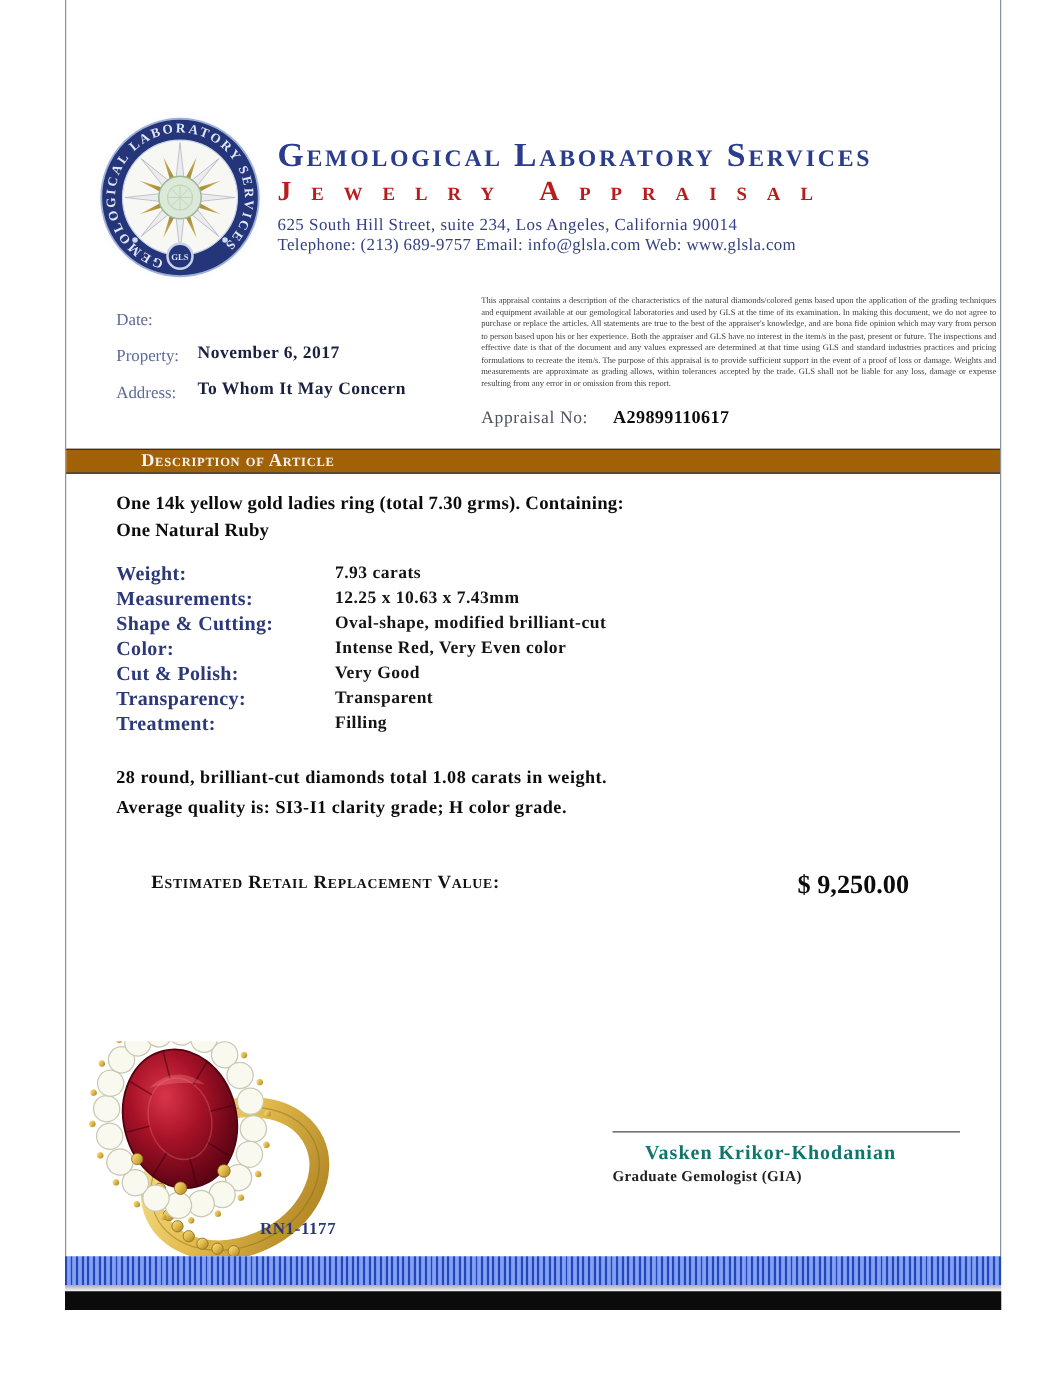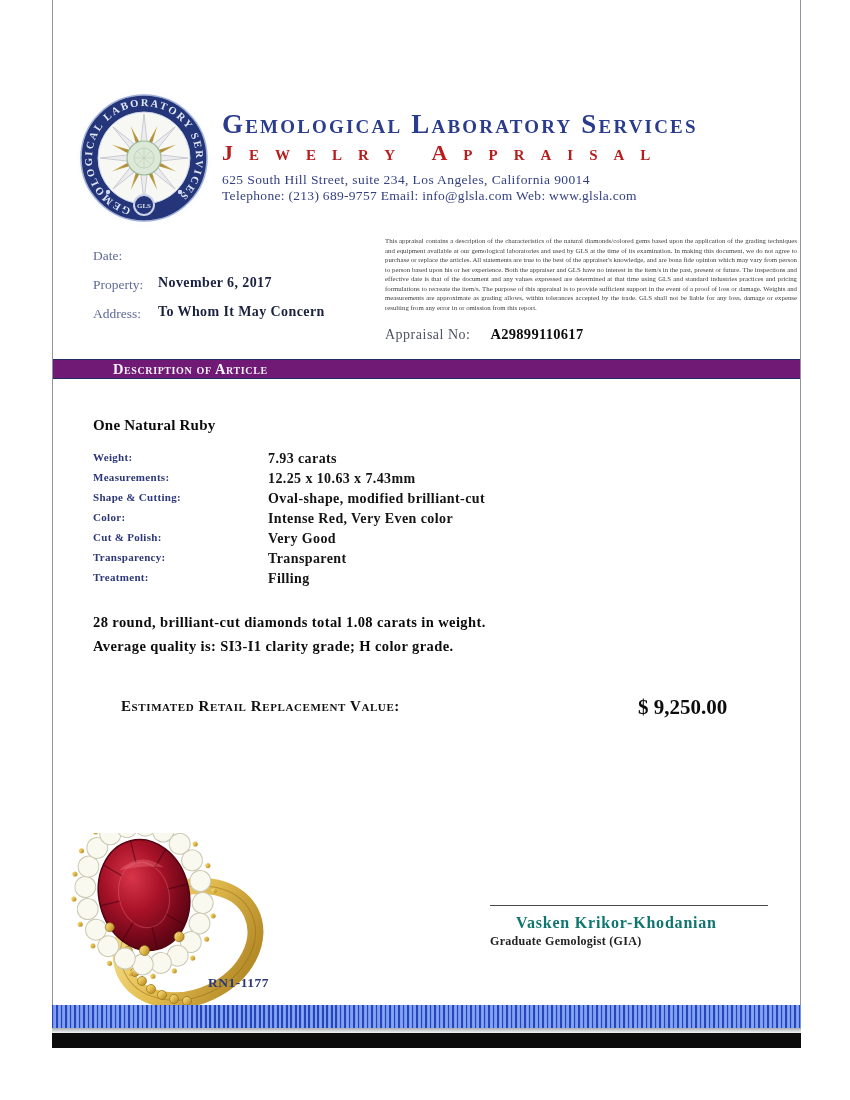--- a/index.html
+++ b/index.html
@@ -23,29 +23,29 @@
   .val{position:absolute;color:#1a2140;font-weight:bold;font-size:14px;letter-spacing:.4px;margin-top:28px;}
 
   
   .disclaimer{position:absolute;left:385px;top:236px;width:412px;font-size:6.8px;
        line-height:9.5px;text-align:justify;color:#3d3d3d;}
   .approw{position:absolute;left:385px;top:325px;white-space:nowrap;}
   .app-label{color:#4f5361;font-size:14px;letter-spacing:.5px;}
   .app-value{color:#0d0d0d;font-weight:bold;font-size:14.5px;margin-left:20px;letter-spacing:.3px;}
 
   
-  .descbar{position:absolute;left:53px;top:359px;width:747px;height:20px;background:#701a75;
+  .descbar{position:absolute;left:53px;top:359px;width:747px;height:20px;background:#a16207;
        border-top:1px solid #232c64;border-bottom:1px solid #232c64;box-sizing:border-box;}
   .descbar span{display:inline-block;color:#f2f3f7;font-variant:small-caps;font-weight:bold;
        font-size:14.5px;line-height:18px;margin-left:60px;letter-spacing:.6px;}
 
   .intro{position:absolute;left:93px;font-size:15px;font-weight:bold;color:#0c0c0c;letter-spacing:.2px;}
   .specs{position:absolute;left:93px;top:451px;}
   .specrow{display:flex;height:20px;align-items:flex-start;}
-  .speclabel{width:175px;font-weight:bold;color:#2c3878;font-size:11px;letter-spacing:.3px;}
+  .speclabel{width:175px;font-weight:bold;color:#2c3878;font-size:16px;letter-spacing:.3px;}
   .specvalue{font-weight:bold;color:#141414;font-size:14px;letter-spacing:.4px;}
   .dline{position:absolute;left:93px;font-size:14.5px;font-weight:bold;color:#0c0c0c;letter-spacing:.4px;}
   .vallabel{position:absolute;left:93px;top:698px;font-variant:small-caps;font-weight:bold;
        color:#111;font-size:15px;letter-spacing:.6px;margin-left:28px;}
   .amount{position:absolute;left:638px;top:695px;font-size:21px;font-weight:bold;color:#0c0c0c;}
 
   
   .ringimg{position:absolute;left:58px;top:833px;}
   .rn{position:absolute;left:208px;top:975px;font-size:13.5px;font-weight:bold;color:#2c3878;letter-spacing:.5px;}
   .sigline{position:absolute;left:490px;top:905px;width:278px;height:1px;background:#4a4a4a;}
@@ -133,20 +133,21 @@
 
   <div class="disclaimer">This appraisal contains a description of the characteristics of the natural diamonds/colored gems based upon the application of the grading techniques and equipment available at our gemological laboratories and used by GLS at the time of its examination.  In making this document, we do not agree to purchase or replace the articles.  All statements are true to the best of the appraiser's knowledge, and are bona fide opinion which may vary from person to person  based upon his or her experience.  Both the appraiser and GLS have no interest in the item/s in the past, present or future.  The inspections and effective date is that of the document and any values expressed are determined at that time using GLS and standard industries practices and pricing formulations to recreate the item/s.  The purpose of this appraisal is to provide sufficient support in the event of a proof of loss or damage.  Weights and measurements are approximate as grading allows, within tolerances accepted by the trade.  GLS shall not be liable for any loss, damage or expense resulting from any error in or omission from this report.</div>
   <div class="approw">
     <span class="app-label">Appraisal No:</span><span class="app-value">A29899110617</span>
   </div>
 
   <div class="descbar">
     <span>Description of Article</span>
   </div>
 
+  <div class="intro" style="top:395px">One 14k yellow gold ladies ring (total 7.30 grms). Containing:</div>
   <div class="intro" style="top:417px">One Natural Ruby</div>
 
   <div class="specs">
     <div class="specrow">
       <span class="speclabel">Weight:</span>
       <span class="specvalue">7.93 carats</span>
     </div>
     <div class="specrow">
       <span class="speclabel">Measurements:</span>
       <span class="specvalue">12.25 x 10.63 x 7.43mm</span>

